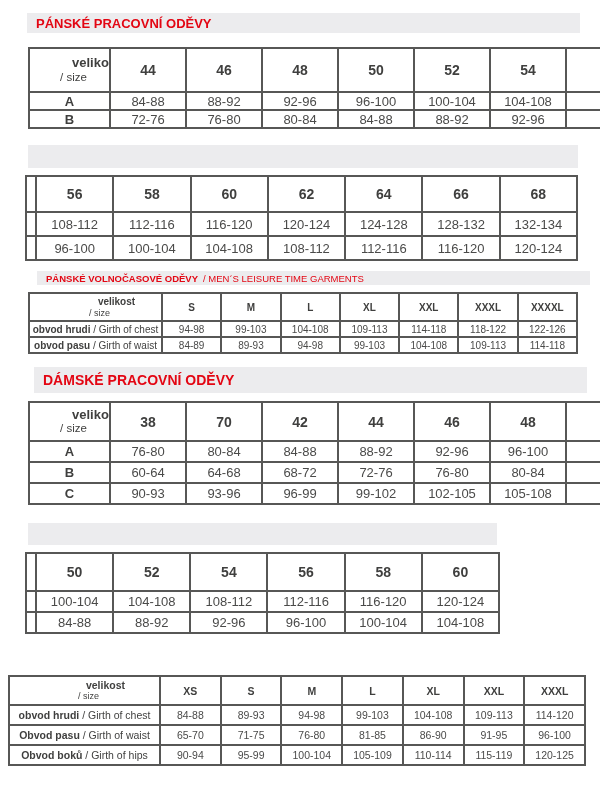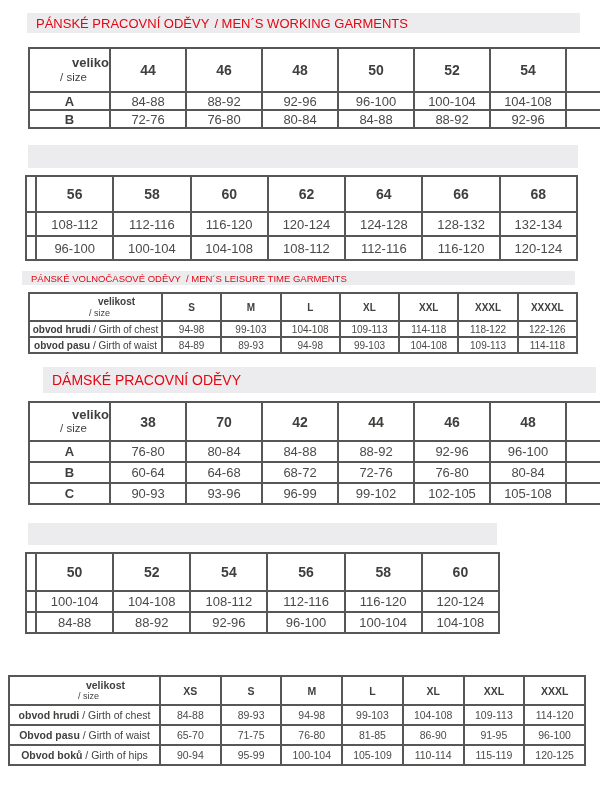--- a/index.html
+++ b/index.html
@@ -5,25 +5,25 @@
   html,body{margin:0;padding:0;background:#fff;}
   .page{
     position:relative;width:600px;height:800px;background:#fff;overflow:hidden;
     font-family:"Liberation Sans",sans-serif;color:var(--text,#3f3f3e);
   }
   
   .band{
     position:absolute;background:var(--bandbg,#ececee);color:var(--red,#e30613);
     display:flex;align-items:center;padding-left:9px;box-sizing:border-box;white-space:nowrap;
   }
-  .band .cs{font-weight:normal;}
+  .band .cs{font-weight:bold;}
   .band .en{margin-left:5px;font-weight:normal;}
   #band1{left:27px;top:13px;width:553px;height:20px;font-size:13px;}
-  #band2{left:22px;top:271px;width:553px;height:14px;font-size:9.5px;}
-  #band3{left:43px;top:367px;width:553px;height:26px;font-size:14px;}
+  #band2{left:37px;top:271px;width:553px;height:14px;font-size:9.5px;}
+  #band3{left:34px;top:367px;width:553px;height:26px;font-size:14px;}
   
   .sep{position:absolute;background:var(--bandbg,#ececee);}
   #sep1{left:28px;top:145px;width:550px;height:23px;}
   #sep2{left:28px;top:523px;width:469px;height:22px;}
   
   table{position:absolute;border-collapse:collapse;table-layout:fixed;}
   th,td{
     border:2px solid var(--border,#575756);text-align:center;vertical-align:middle;
     padding:0;overflow:hidden;color:var(--text,#3f3f3e);
   }
@@ -69,21 +69,20 @@
   #t6 .corner .cs{font-size:10.5px;} #t6 .corner .en{font-size:9px;}
   #t6 td{height:18px;font-size:10.5px;}
 </style>
 </head>
 <body>
 
 <div class="page">
 
   <div class="band" id="band1">
     <span class="cs">PÁNSKÉ PRACOVNÍ ODĚVY</span>
-    <span class="en">/ MEN´S WORKING GARMENTS</span>
   </div>
 
   <table id="t1">
       <thead>
         <tr>
           <th class="corner">
             <div class="cs">velikost</div>
             <div class="en">/ size</div>
           </th>
           <th class="size">44</th>

